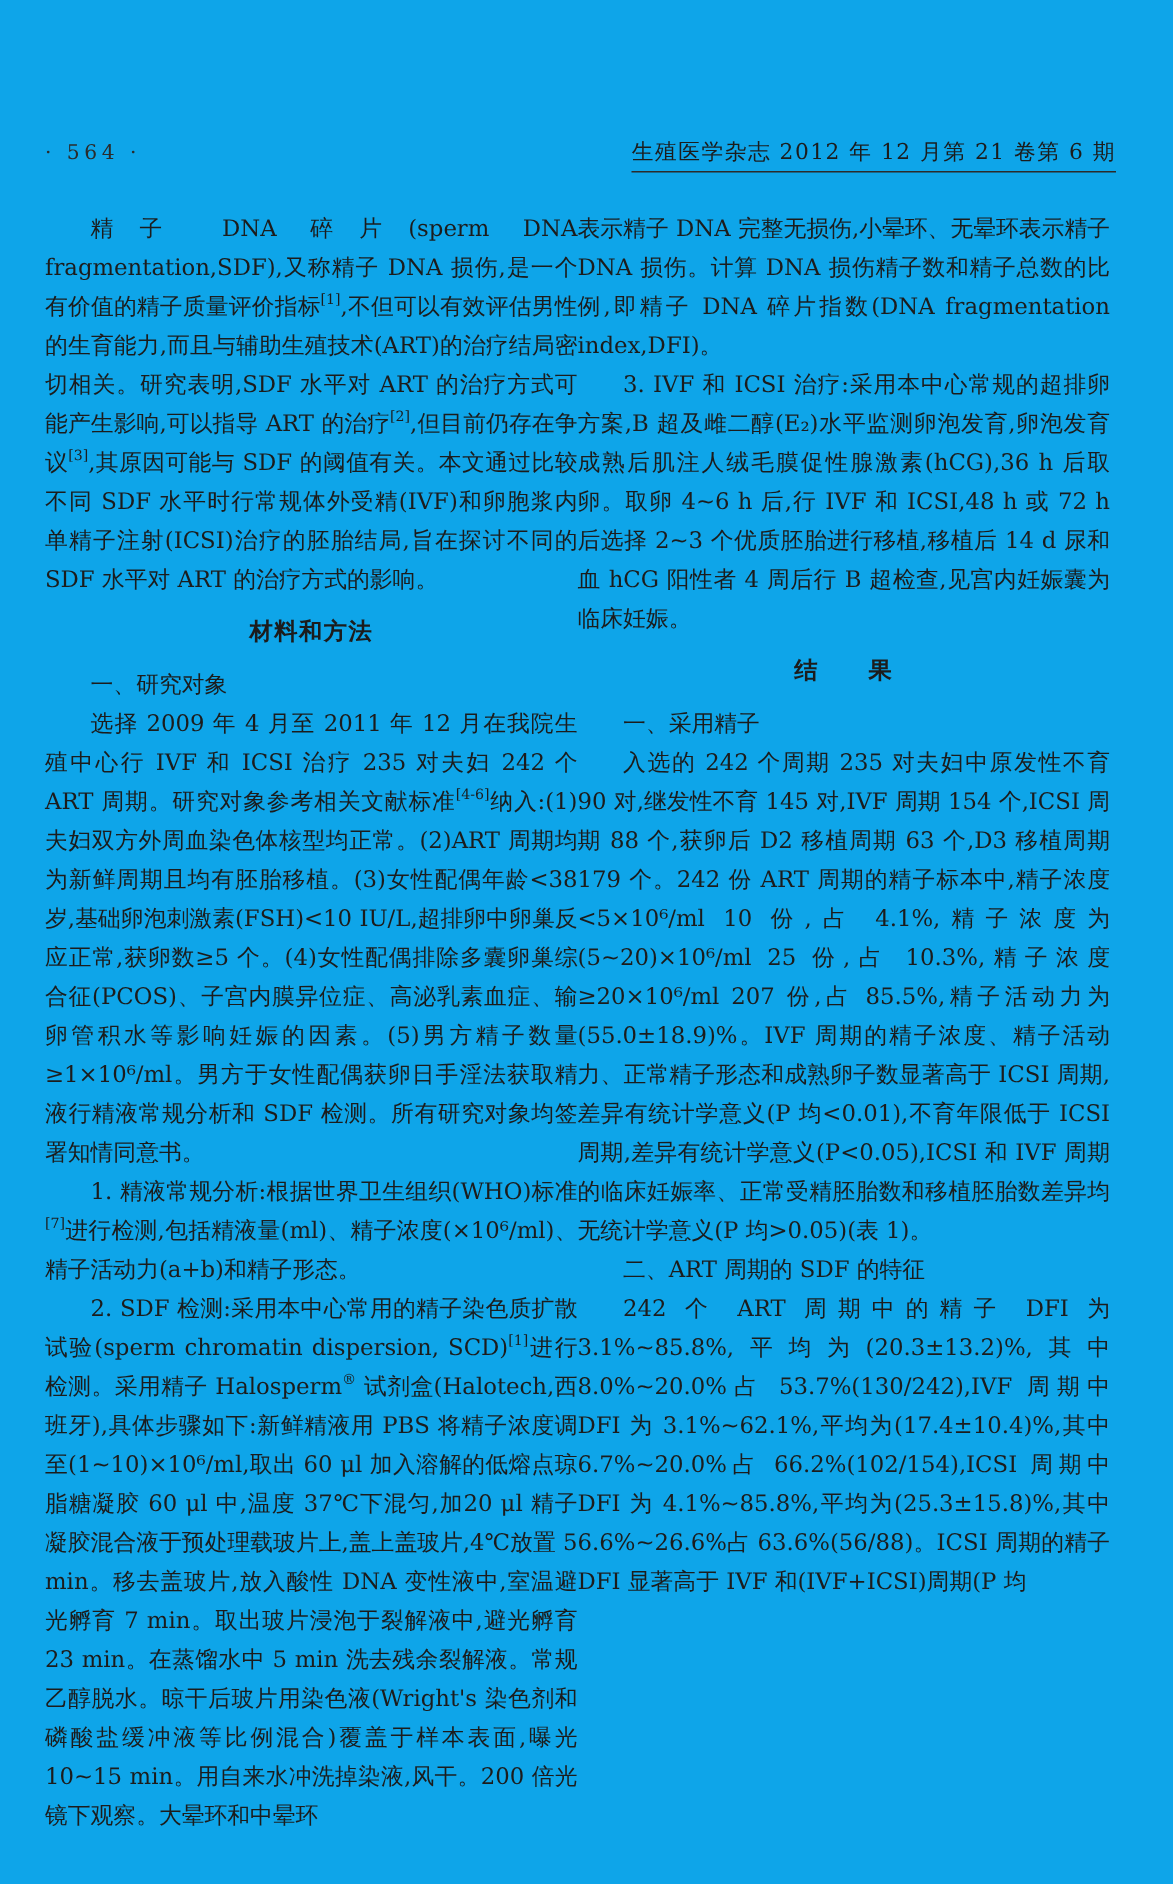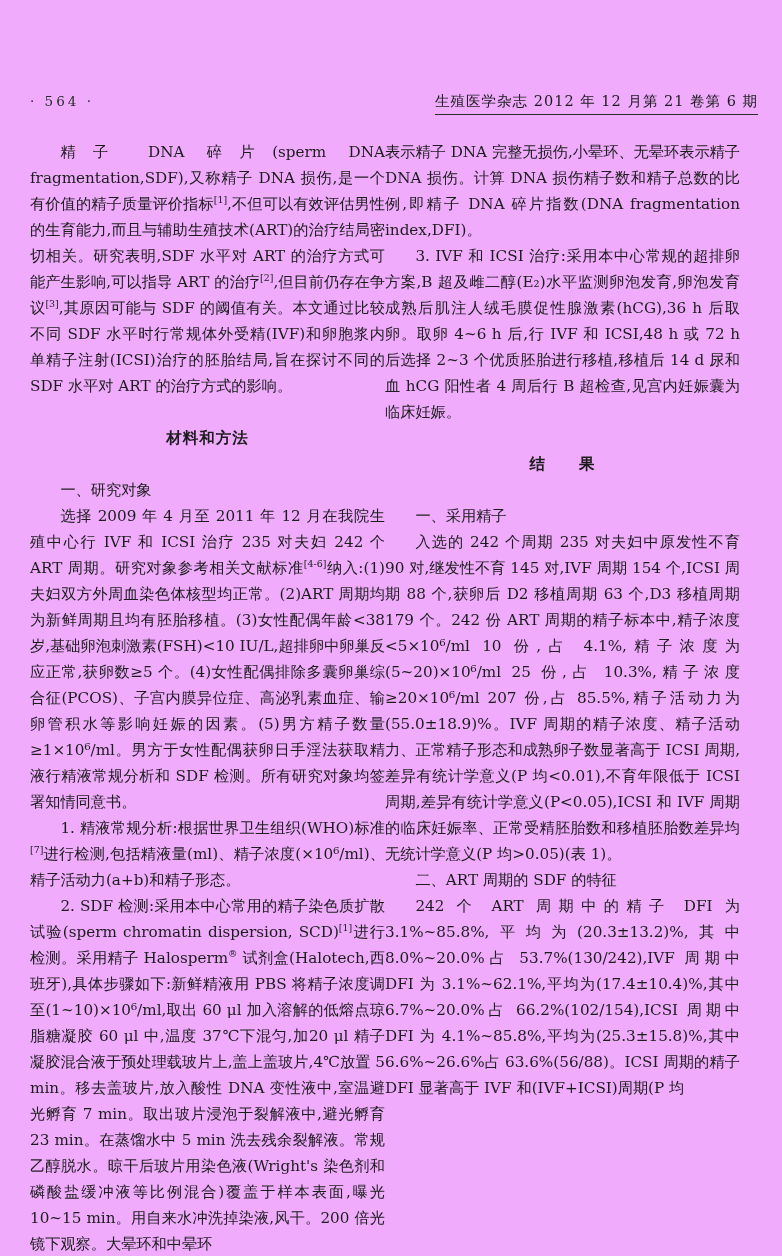--- a/index.html
+++ b/index.html
@@ -5,23 +5,23 @@
   html, body { margin: 0; padding: 0; }
   body {
     width: 782px; height: 1256px;
     background: #fbfbf9;
     color: #1e1e1e;
     font-family: "DejaVu Serif", "Liberation Serif", serif;
   }
   .page {
     box-sizing: border-box;
     width: 782px; height: 1256px;
-    padding: 92px 24px 14px 30px;
+    padding: 92px 38px 14px 30px;
     overflow: hidden;
-    background: #f0abfc;
+    background: #0ea5e9;
   }
   .page-header {
     display: flex;
     justify-content: space-between;
     align-items: baseline;
     margin-bottom: 24px;
   }
   .page-num {
     font-size: 13.5px;
     letter-spacing: 3px;
@@ -40,21 +40,21 @@
     flex: 0 0 355px;
     width: 355px;
     font-size: 15.2px;
     line-height: 26px;
     text-align: justify;
     color: #1c1c1c;
   }
   .para { margin: 0; text-indent: 2em; }
   .para.no-indent { text-indent: 0; }
   .sec-heading {
-    margin: 26px 0;
+    margin: 9px 0;
     font-size: 15.5px;
     font-weight: bold;
     text-align: center;
     text-indent: 0;
     letter-spacing: 1px;
     font-family: "DejaVu Sans", "Liberation Sans", sans-serif;
     line-height: 26px;
   }
   sup { font-size: 0.62em; vertical-align: super; line-height: 0; }
 </style>

